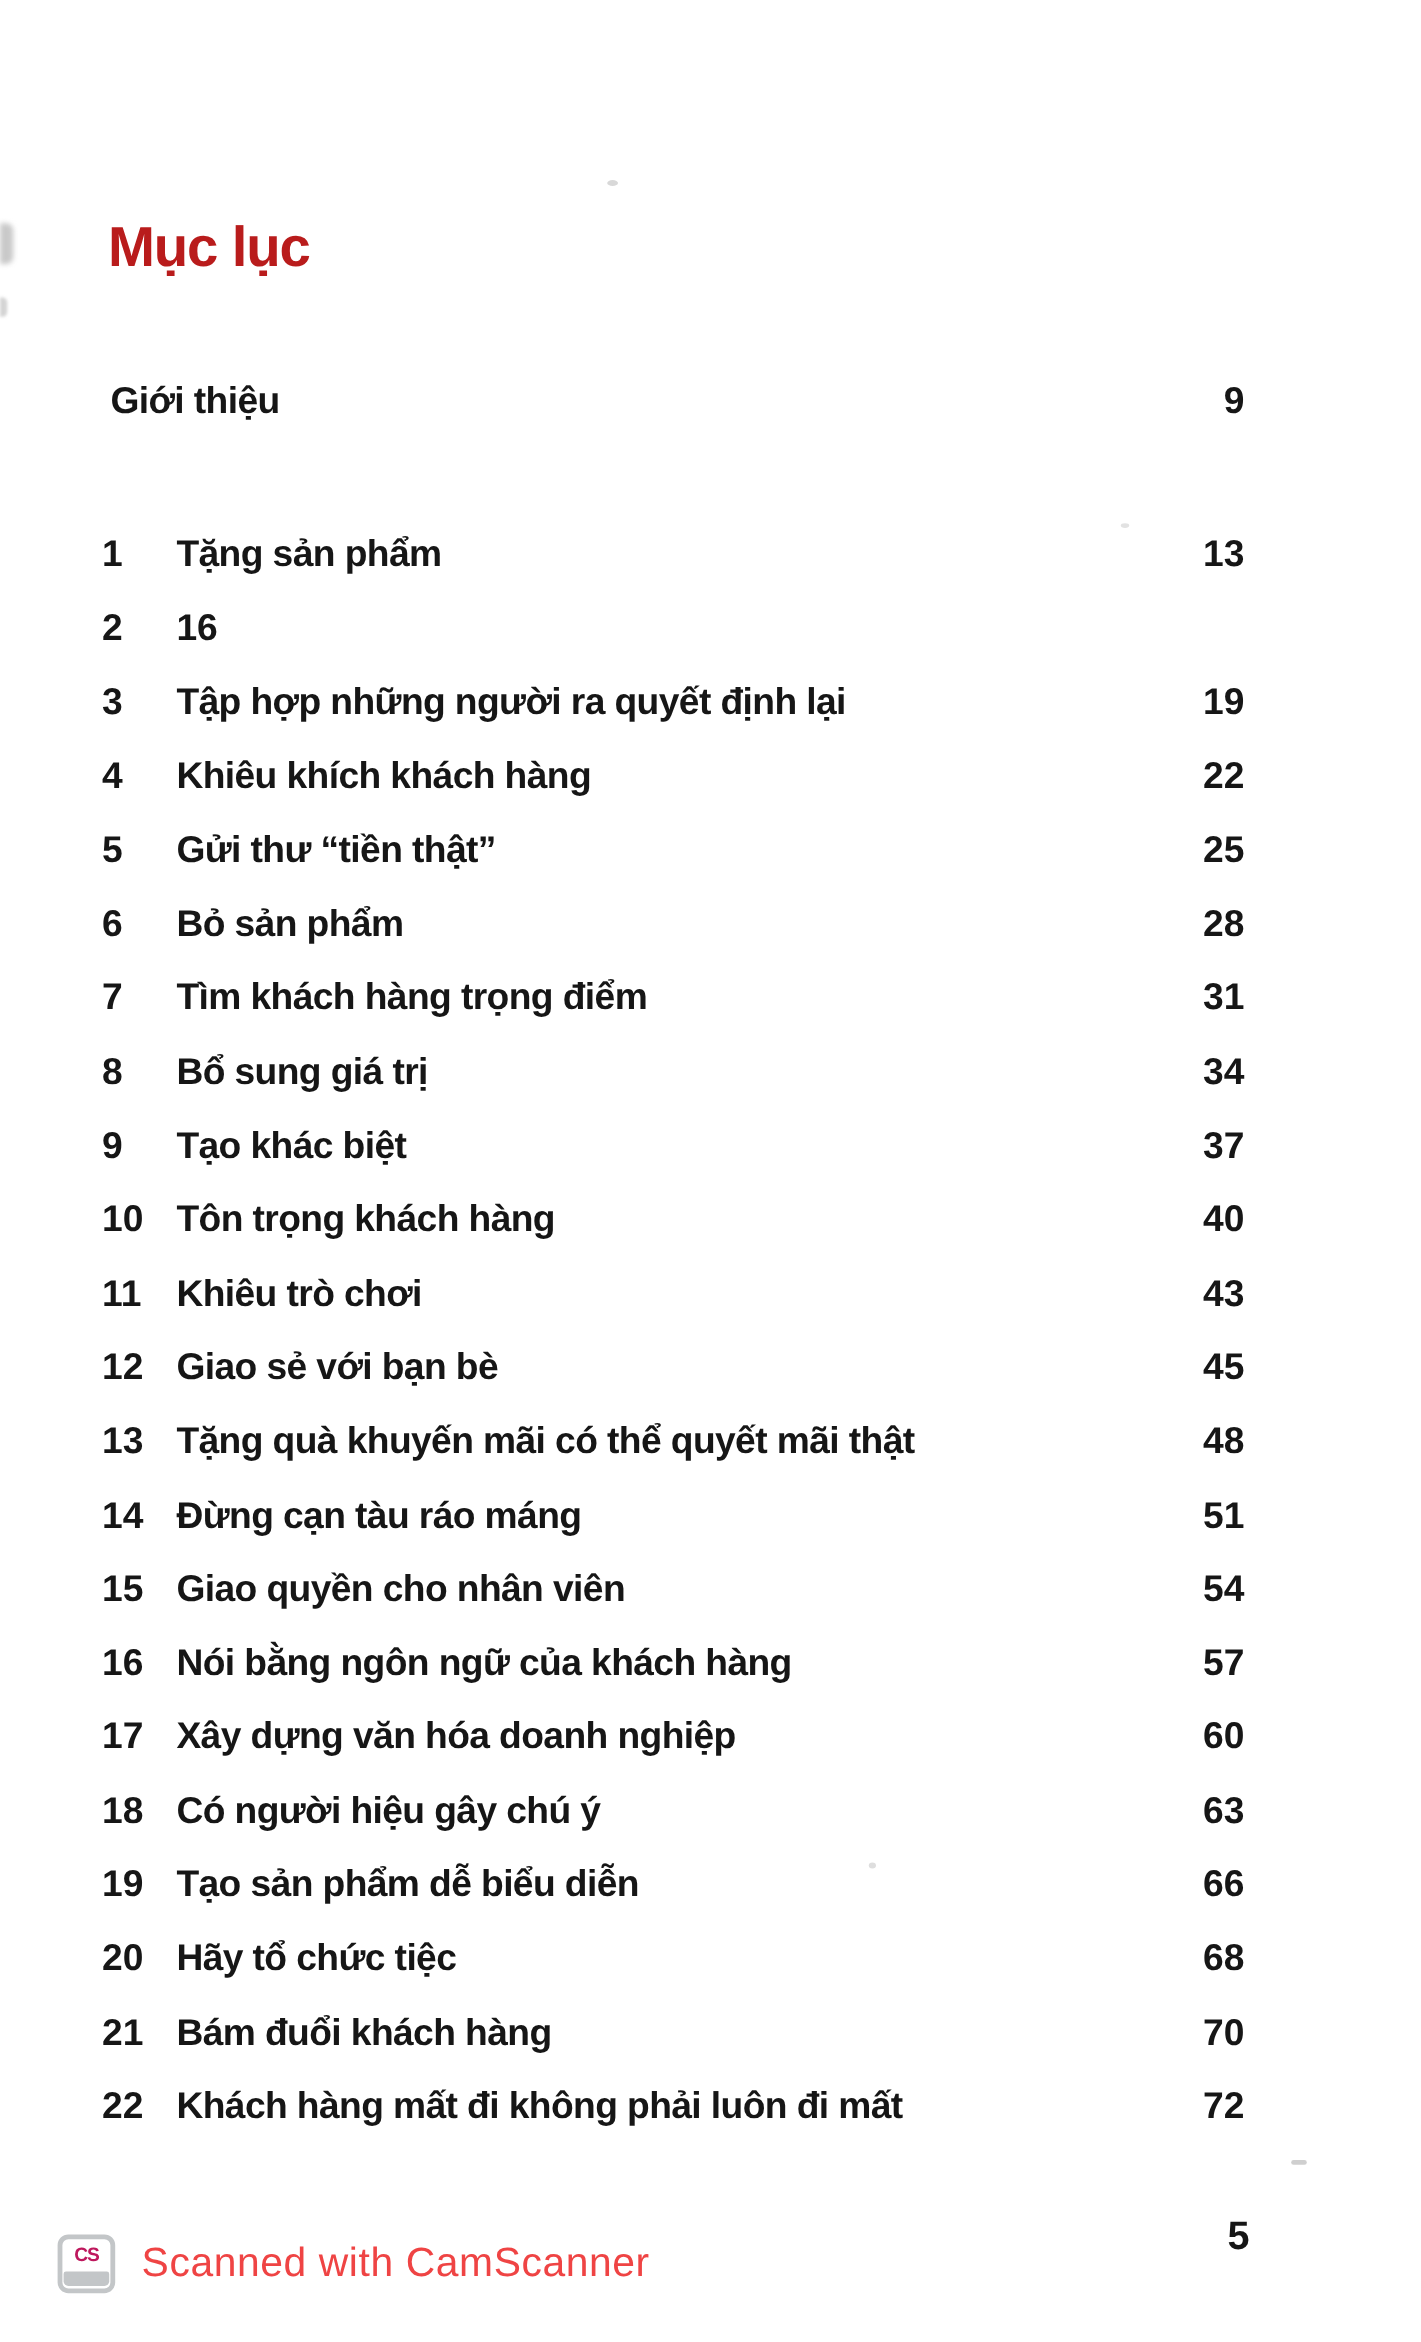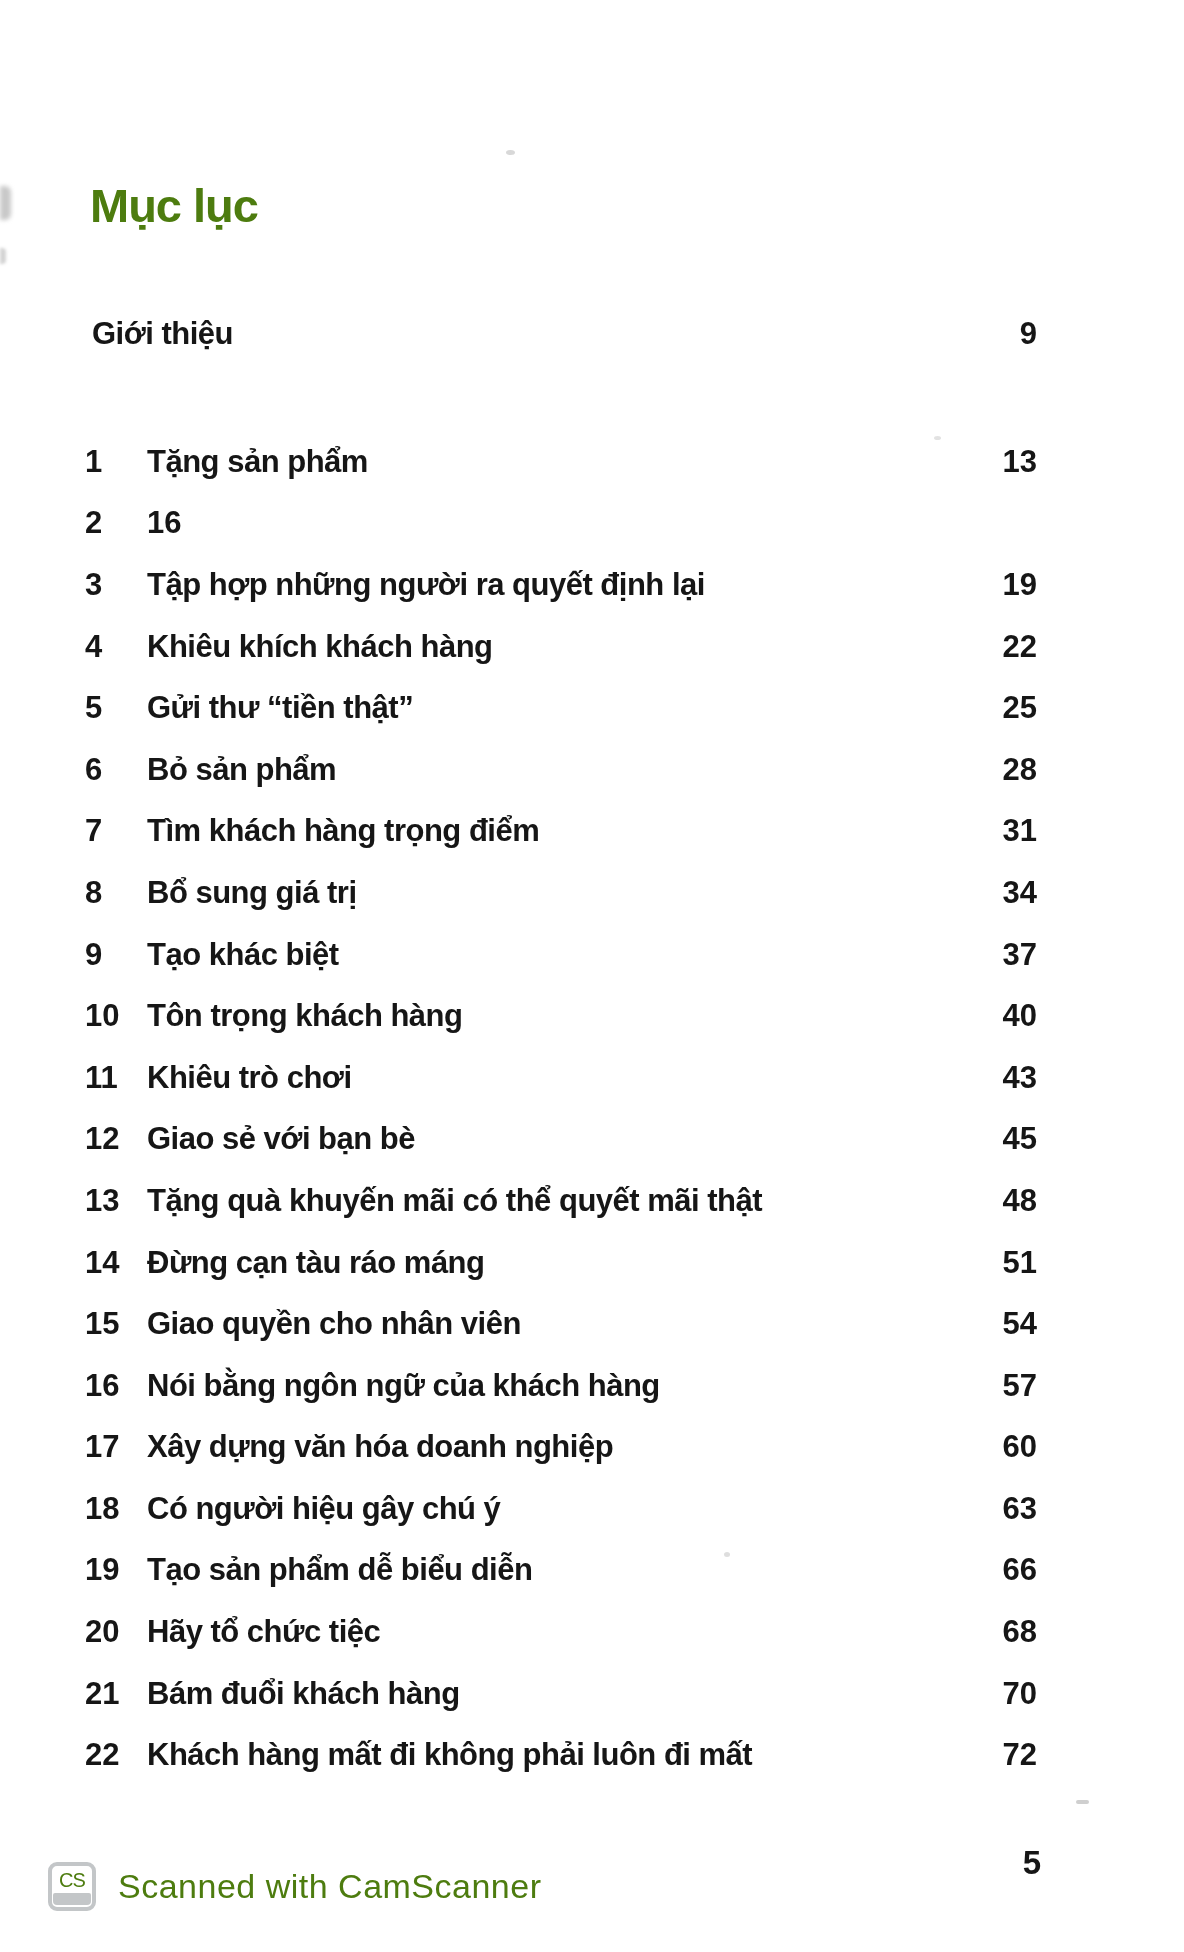--- a/index.html
+++ b/index.html
@@ -12,21 +12,21 @@
     position: relative;
   }
   .page { position: absolute; inset: 0; background: #ffffff; }
 
   .doc-title {
     position: absolute;
     left: 90px; top: 178px;
     font-size: 47px;
     font-weight: 700;
     letter-spacing: -1px;
-    color: #4d7c0f;
+    color: #b91c1c;
   }
 
   .intro-row {
     position: absolute;
     left: 92px; top: 316px;
     width: 945px;
     display: flex;
     align-items: baseline;
     font-size: 31px;
     font-weight: 700;
@@ -82,36 +82,36 @@
     border: 4px solid #c3c6c8;
     border-radius: 9px;
     background: #ffffff;
     display: flex;
     flex-direction: column;
     align-items: center;
     justify-content: space-between;
     padding: 1px 2px 2px 2px;
   }
   .cs-badge .cs-letters {
-    font-size: 20px;
-    font-weight: 400;
-    color: #4d7c0f;
+    font-size: 16px;
+    font-weight: 700;
+    color: #be185d;
     line-height: 26px;
     letter-spacing: -1px;
   }
   .cs-badge .cs-bar {
     width: 38px; height: 12px;
     background: #c3c6c8;
     border-radius: 2px 2px 4px 4px;
   }
   .watermark-text {
     margin-left: 22px;
     font-size: 34px;
     font-weight: 400;
-    color: #4d7c0f;
+    color: #ef4444;
     letter-spacing: 0.5px;
   }
 
   
   .speck { position: absolute; border-radius: 50%; }
   .speck-a { left: 506px; top: 150px; width: 9px; height: 5px; background: #d8d8d8; }
   .speck-b { left: 934px; top: 436px; width: 7px; height: 4px; background: #e2e2e2; }
   .speck-c { left: 724px; top: 1552px; width: 6px; height: 5px; background: #dedede; }
   .speck-d { left: 1076px; top: 1800px; width: 13px; height: 4px; background: #cfcfcf; border-radius: 2px; }
   .edge-smudge-a { position: absolute; left: 0; top: 186px; width: 11px; height: 34px; background: #c9c9c9; border-radius: 0 6px 6px 0; filter: blur(2px); }

